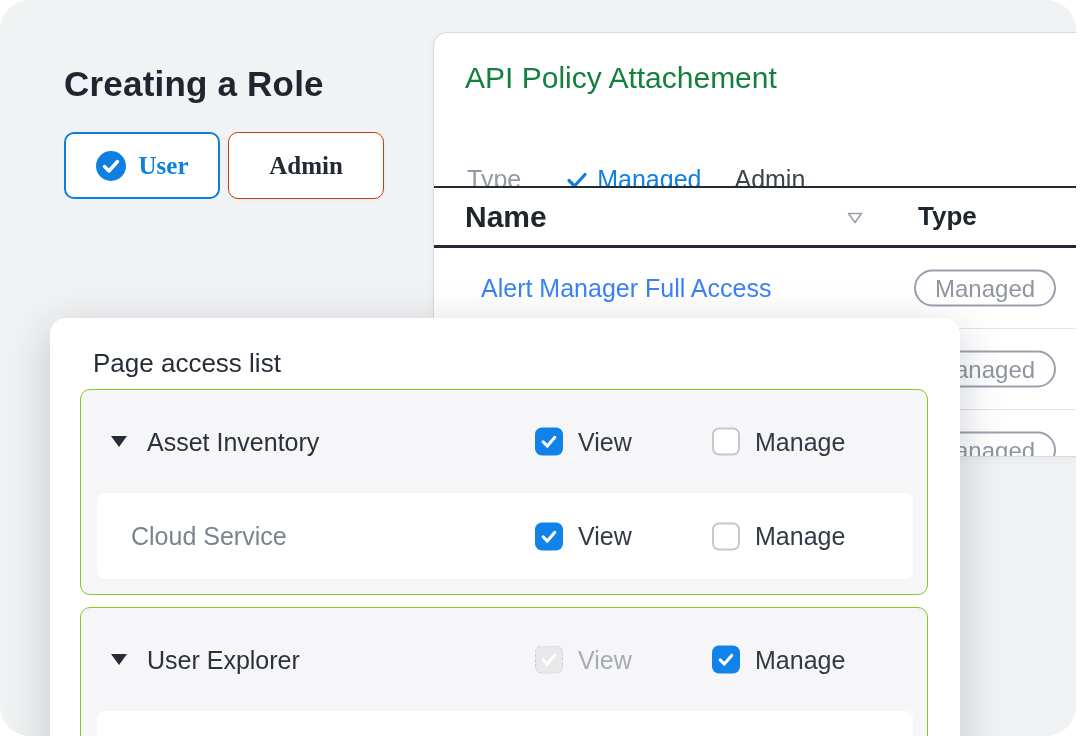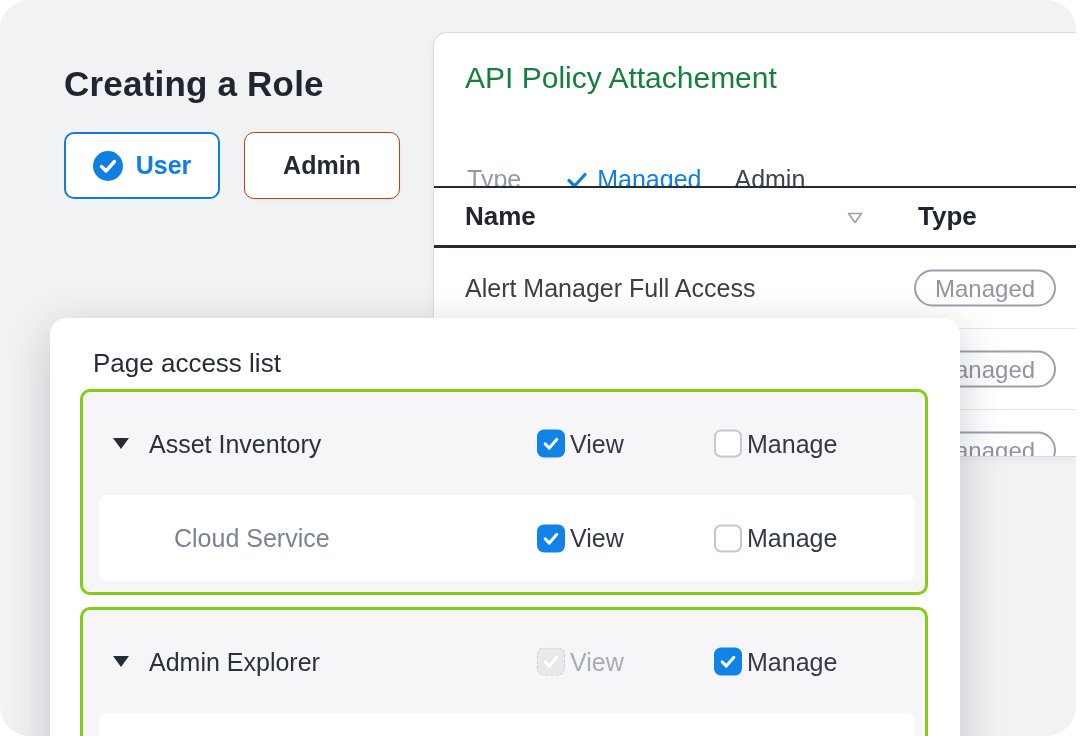--- a/index.html
+++ b/index.html
@@ -1,68 +1,68 @@
 <!DOCTYPE html>
 <html><head>
 <meta charset="utf-8">
 <style>
   html,body{margin:0;padding:0;background:#ffffff;}
   body{font-family:"Liberation Sans", sans-serif; -webkit-font-smoothing:antialiased;}
   .canvas{position:relative;width:1076px;height:736px;background:#f1f2f3;border-radius:30px;overflow:hidden;}
 
   
   .role-title{position:absolute;left:64px;top:64px;margin:0;font-size:35px;font-weight:700;color:#20252f;letter-spacing:.2px;}
-  .role-buttons{position:absolute;left:64px;top:132px;display:flex;gap:24px;}
+  .role-buttons{position:absolute;left:64px;top:132px;display:flex;gap:8px;font-family:Liberation Serif, serif;}
   .role-btn{display:flex;align-items:center;justify-content:center;gap:13px;height:67px;width:156px;
             border-radius:10px;background:#ffffff;font-family:inherit;font-size:25px;font-weight:700;cursor:pointer;}
   .role-btn.selected{border:2px solid #0e7ed9;color:#0f80e2;}
   .role-btn.plain{border:1px solid #c2410c;color:#242a35;box-shadow:0 1px 3px rgba(20,25,40,.05);}
   .check-circle{width:30px;height:30px;display:inline-flex;}
 
   
   .api-panel{position:absolute;left:433px;top:32px;width:700px;height:423px;background:#ffffff;
              border:1px solid #d9dbdf;border-right:none;border-radius:14px 0 0 0;
              box-shadow:0 3px 10px rgba(20,25,40,.04);overflow:hidden;z-index:1;}
   .api-title{position:absolute;left:31px;top:28px;margin:0;font-size:30px;font-weight:500;color:#15803d;}
   .filter-row{position:absolute;left:33px;top:132px;display:flex;align-items:center;font-size:25px;}
   .filter-label{color:#949aa5;margin-right:45px;}
   .filter-opt{display:inline-flex;align-items:center;gap:9px;cursor:pointer;}
   .filter-opt.selected{color:#0f80e2;font-weight:500;margin-right:33px;}
   .filter-opt.unselected{color:#3e4450;}
   .filter-check{width:22px;height:22px;display:inline-flex;}
   .api-table{position:absolute;left:0;top:153px;right:0;}
   .thead{box-sizing:border-box;height:62px;border-top:2px solid #242a35;border-bottom:3px solid #242a35;
          display:flex;align-items:center;padding-left:31px;position:relative;background:#fff;}
-  .th-name{font-size:26px;font-weight:700;color:#20252e;text-align:right;}
+  .th-name{font-size:30px;font-weight:700;color:#20252e;text-align:right;}
   .sort-icon{position:absolute;left:413px;top:24px;display:inline-flex;cursor:pointer;}
   .th-type{position:absolute;left:484px;font-size:26px;font-weight:700;color:#20252e;}
   .trow{box-sizing:border-box;height:81px;border-bottom:1px solid #e4e5e9;display:flex;align-items:center;
         padding-left:31px;position:relative;background:#fff;}
-  .td-name{font-size:25px;color:#404040;}
+  .td-name{font-size:25px;color:#3b82f6;margin-left:16px;}
   .pill{position:absolute;left:480px;top:50%;transform:translateY(-50%);box-sizing:border-box;height:37px;
         display:inline-flex;align-items:center;padding:0 19px;border:2px solid #9aa1ac;border-radius:19px;
         font-size:24px;color:#8f95a1;background:#fff;}
 
   
   .modal{position:absolute;left:50px;top:318px;width:910px;height:460px;background:#ffffff;border-radius:16px;
          box-shadow:0 12px 45px rgba(25,32,50,.22);z-index:2;}
   .modal-title{position:absolute;left:33px;top:20px;margin:10px;font-size:26px;font-weight:500;color:#272d38;}
   .group{position:absolute;left:30px;width:848px;box-sizing:border-box;background:#f6f6f8;
-         border:3px solid #84cc16;border-radius:10px;}
+         border:1px solid #84cc16;border-radius:10px;}
   .group-1{top:71px;height:206px;}
   .group-2{top:289px;height:310px;}
   .grow{position:relative;height:103px;}
   .tri{position:absolute;left:30px;top:46px;width:0;height:0;border-left:8px solid transparent;
        border-right:8px solid transparent;border-top:11px solid #262b36;cursor:pointer;}
   .glabel{position:absolute;left:66px;top:50%;transform:translateY(-50%);font-size:25px;color:#2b313d;}
   .subrow{position:absolute;left:16px;width:816px;background:#ffffff;border-radius:8px;}
   .subrow-1{top:103px;height:86px;}
   .subrow-2{top:103px;height:130px;}
-  .slabel{position:absolute;left:34px;top:50%;transform:translateY(-50%);font-size:25px;color:#7b8290;margin-left:41px;}
-  .col{position:absolute;top:50%;transform:translateY(-50%);display:flex;align-items:center;gap:5px;}
+  .slabel{position:absolute;left:34px;top:50%;transform:translateY(-50%);font-size:25px;color:#7b8290;}
+  .col{position:absolute;top:50%;transform:translateY(-50%);display:flex;align-items:center;gap:15px;}
   .grow .col-view{left:454px;}  .grow .col-manage{left:631px;}
   .subrow .col-view{left:438px;} .subrow .col-manage{left:615px;}
   .cb{box-sizing:border-box;width:28px;height:28px;border-radius:7px;display:inline-flex;align-items:center;
       justify-content:center;cursor:pointer;flex:none;}
   .cb.checked{background:#1182e8;}
   .cb.unchecked{background:#fff;border:2px solid #c5c8cd;}
   .cb.disabled-checked{background:#e8e9eb;border:1px dashed #cbced3;cursor:default;}
   .cb svg{display:block;}
   .cb-label{font-size:25px;color:#333946;}
   .cb-label.dim{color:#a6acb4;}
@@ -162,21 +162,21 @@
         <span class="col col-manage">
           <span class="cb unchecked"></span>
           <span class="cb-label">Manage</span>
         </span>
       </div>
     </div>
 
     <div class="group group-2">
       <div class="grow">
         <span class="tri"></span>
-        <span class="glabel">Admin Explorer</span>
+        <span class="glabel">User Explorer</span>
         <span class="col col-view">
           <span class="cb disabled-checked">
             <svg width="20" height="20" viewBox="0 0 24 24">
                 <path d="M5 12.5 L10 17.5 L19 7" fill="none" stroke="#ffffff" stroke-width="3.6" stroke-linecap="round" stroke-linejoin="round"></path>
               </svg>
           </span>
           <span class="cb-label dim">View</span>
         </span>
         <span class="col col-manage">
           <span class="cb checked">

